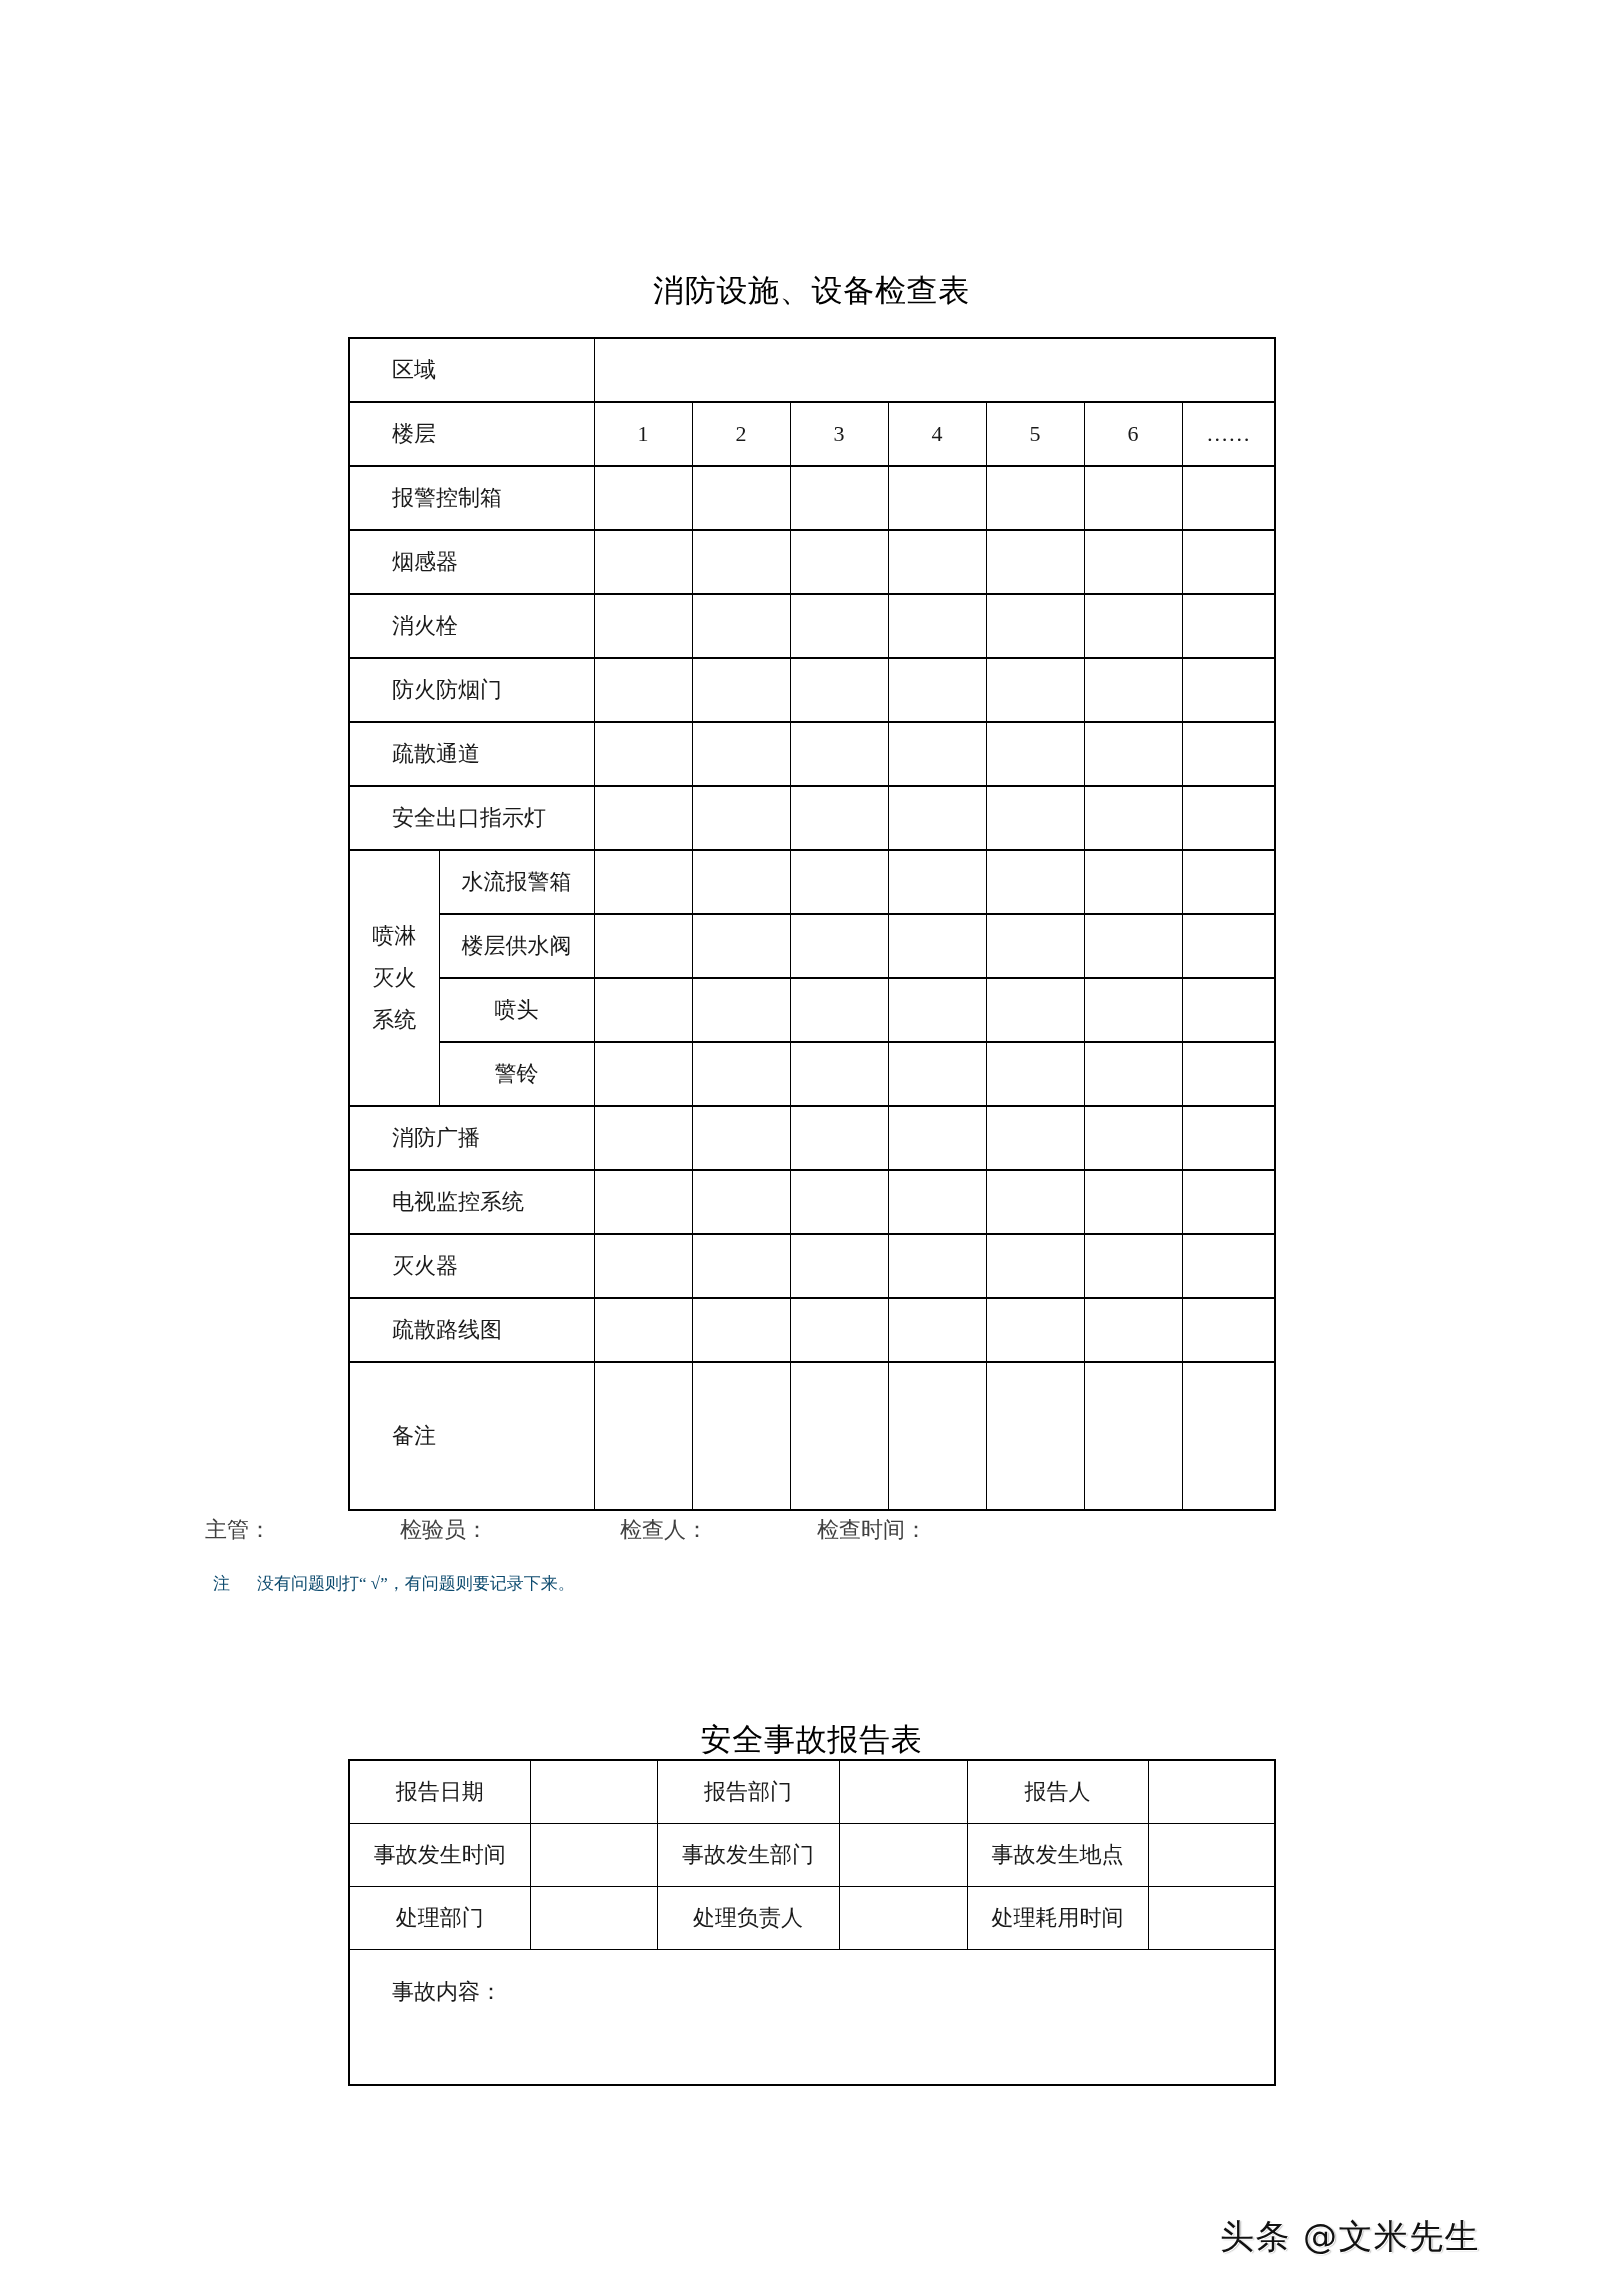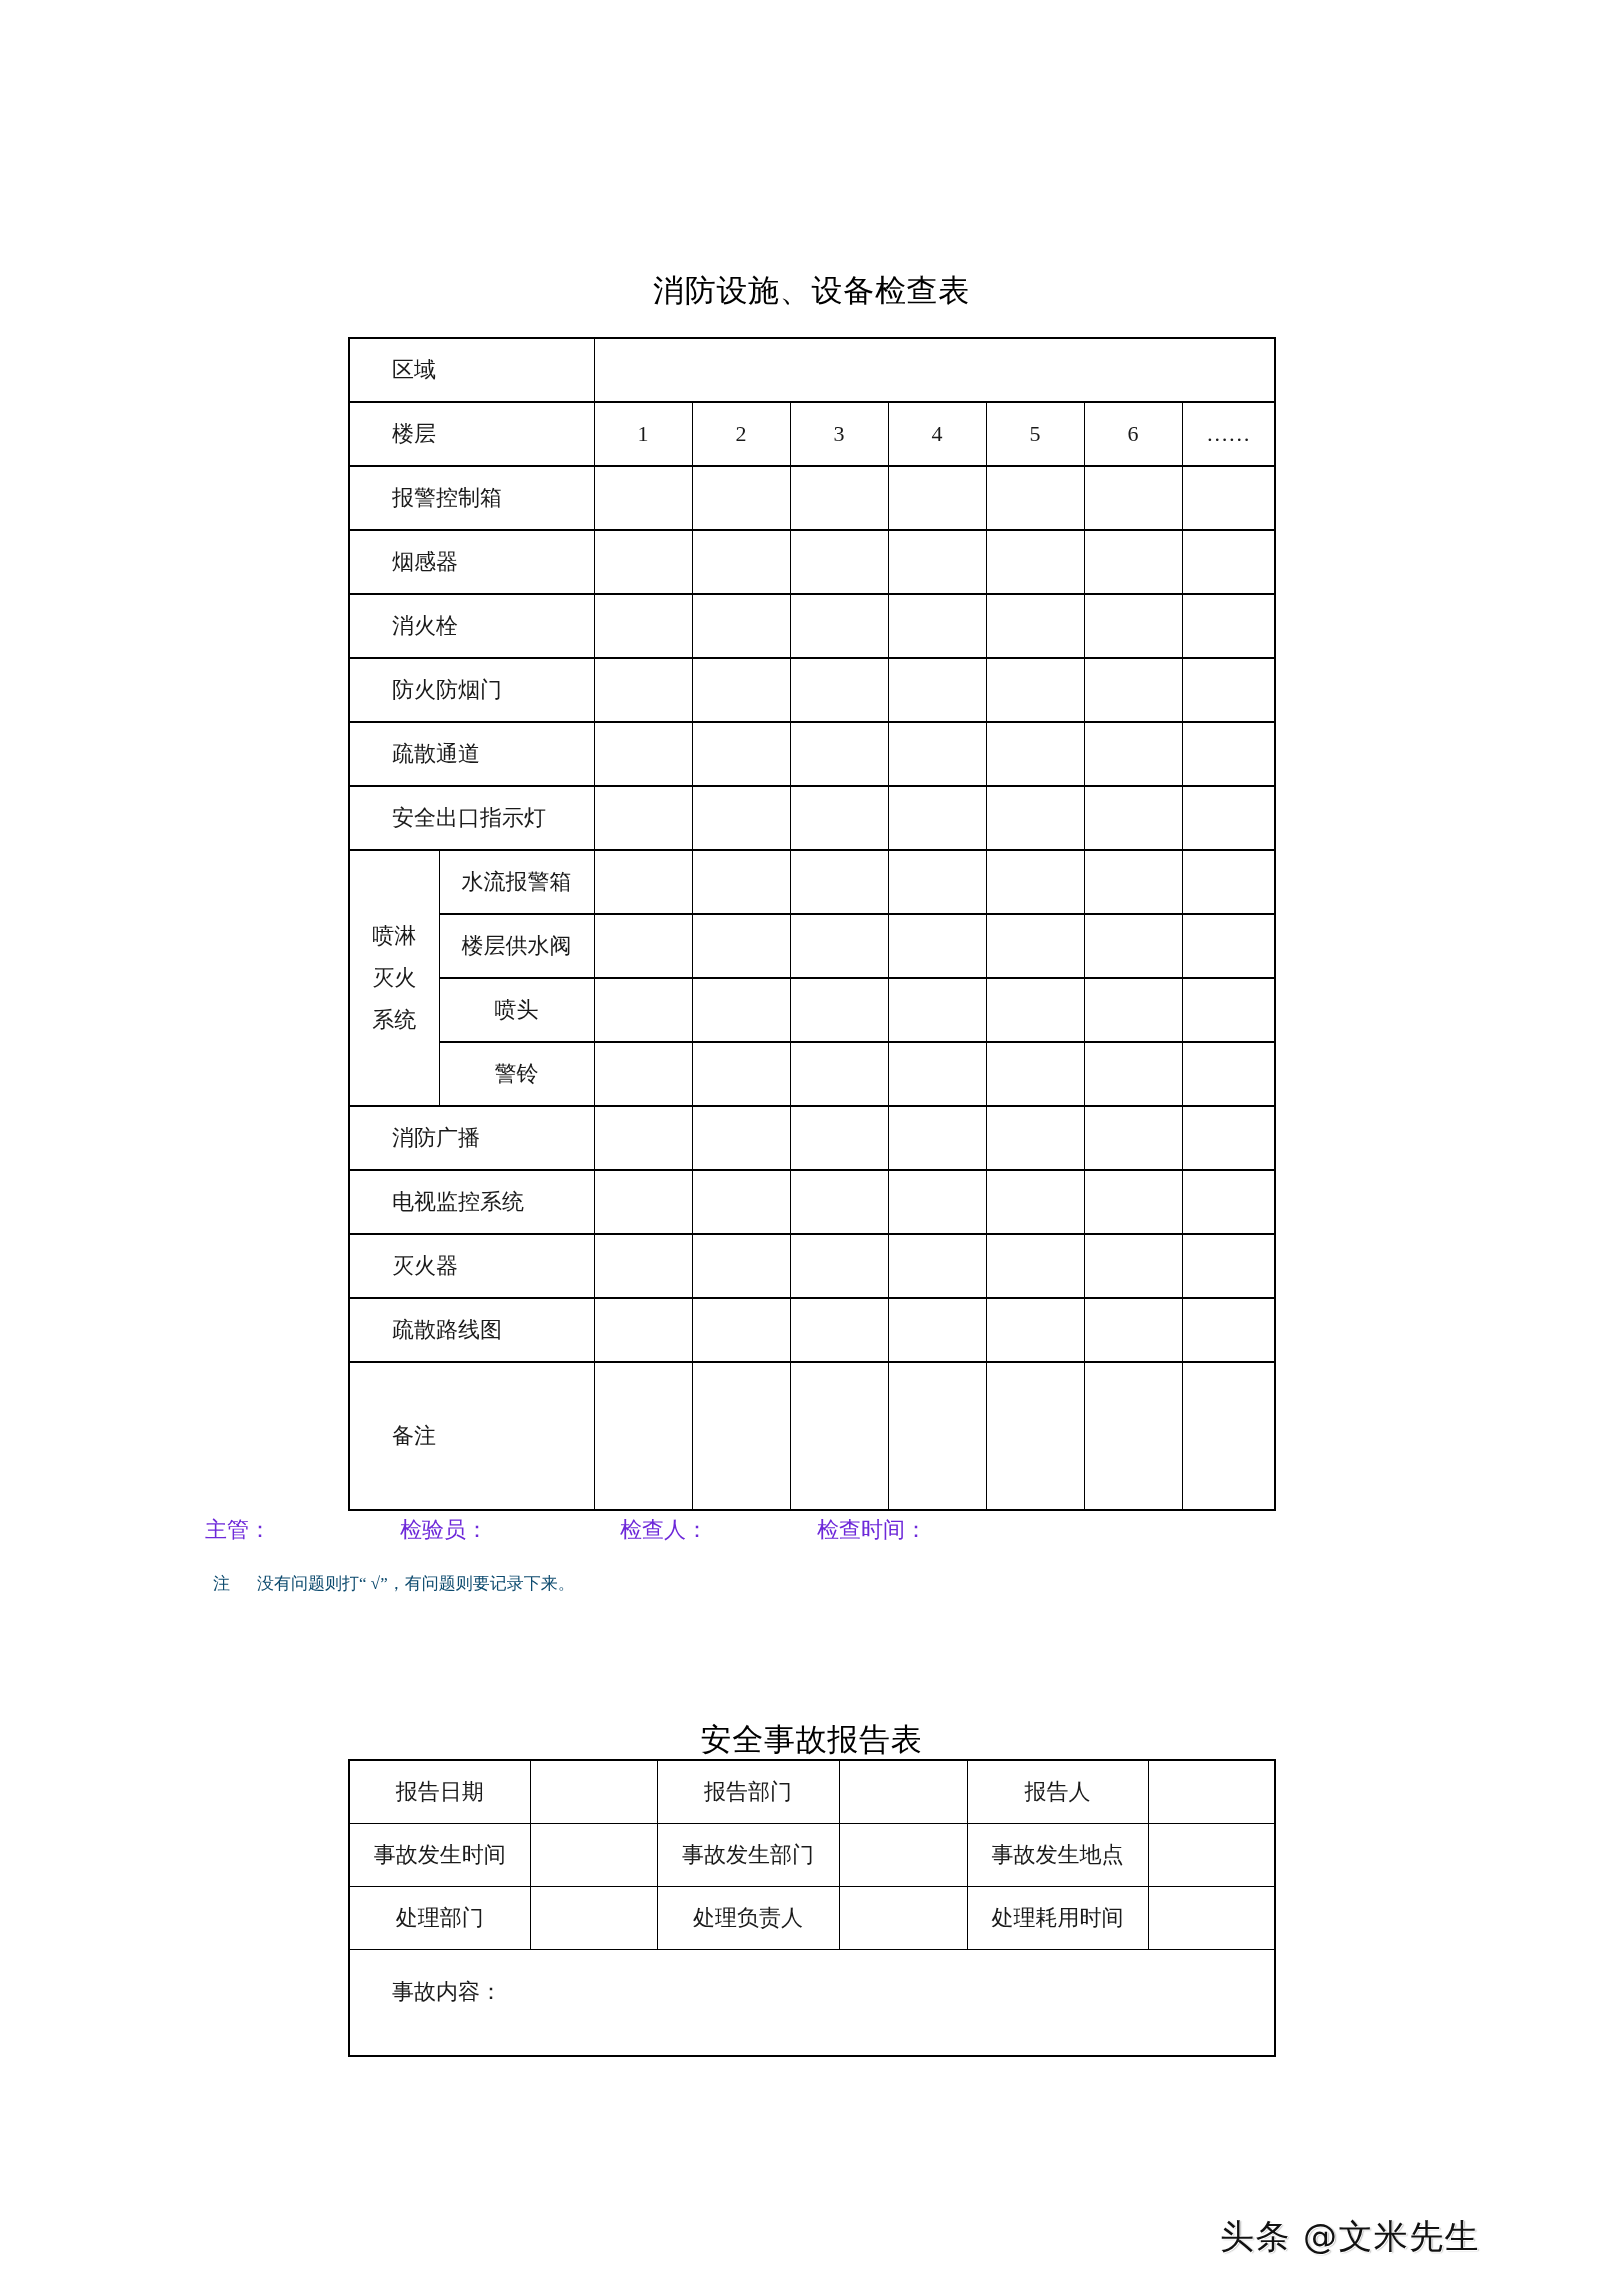--- a/index.html
+++ b/index.html
@@ -25,28 +25,28 @@
   
   #t1 { left: 348px; top: 337px; width: 927px; }
   #t1 tr { height: 64px; }
   #t1 tr.memo { height: 148px; }
   #t1 tr.hline td { border-top-width: 2px; }
   #t1 td.label { padding-left: 42px; text-align: left; white-space: nowrap; }
   #t1 td.num { text-align: center; font-size: 22px; }
   #t1 td.group { text-align: center; line-height: 42px; font-size: 22px; margin-top: 27px; }
   #t1 td.sub { text-align: center; white-space: nowrap; margin-left: 36px; }
 
-  .footer-line { position: absolute; top: 1516px; font-size: 22px; line-height: 27px; white-space: nowrap; color: #6d28d9; }
+  .footer-line { position: absolute; top: 1516px; font-size: 22px; line-height: 27px; white-space: nowrap; color: #404040; }
   .note { position: absolute; top: 1572px; left: 213px; font-size: 17px; line-height: 23px; white-space: nowrap; color: #0c4a6e; }
   .note .gap { display: inline-block; width: 27px; }
 
   
   #t2 { left: 348px; top: 1759px; width: 927px; }
   #t2 tr { height: 63px; }
-  #t2 tr.content { height: 107px; }
+  #t2 tr.content { height: 136px; }
   #t2 td.label { text-align: center; white-space: nowrap; font-size: 22px; }
   #t2 td.content-cell { vertical-align: top; padding: 27px 0 0 42px; font-size: 22px; text-align: left; }
 
   .watermark {
     position: absolute; left: 1220px; top: 2216px; font-family: "DejaVu Sans", sans-serif;
     font-size: 34px; line-height: 41px; color: #111; letter-spacing: 1.4px;
     text-shadow: 0.7px 0.7px 0 #fff, -0.7px -0.7px 0 #fff, 1.4px 1.4px 1.4px rgba(0,0,0,0.35);
     white-space: nowrap;
   }
 </style>

